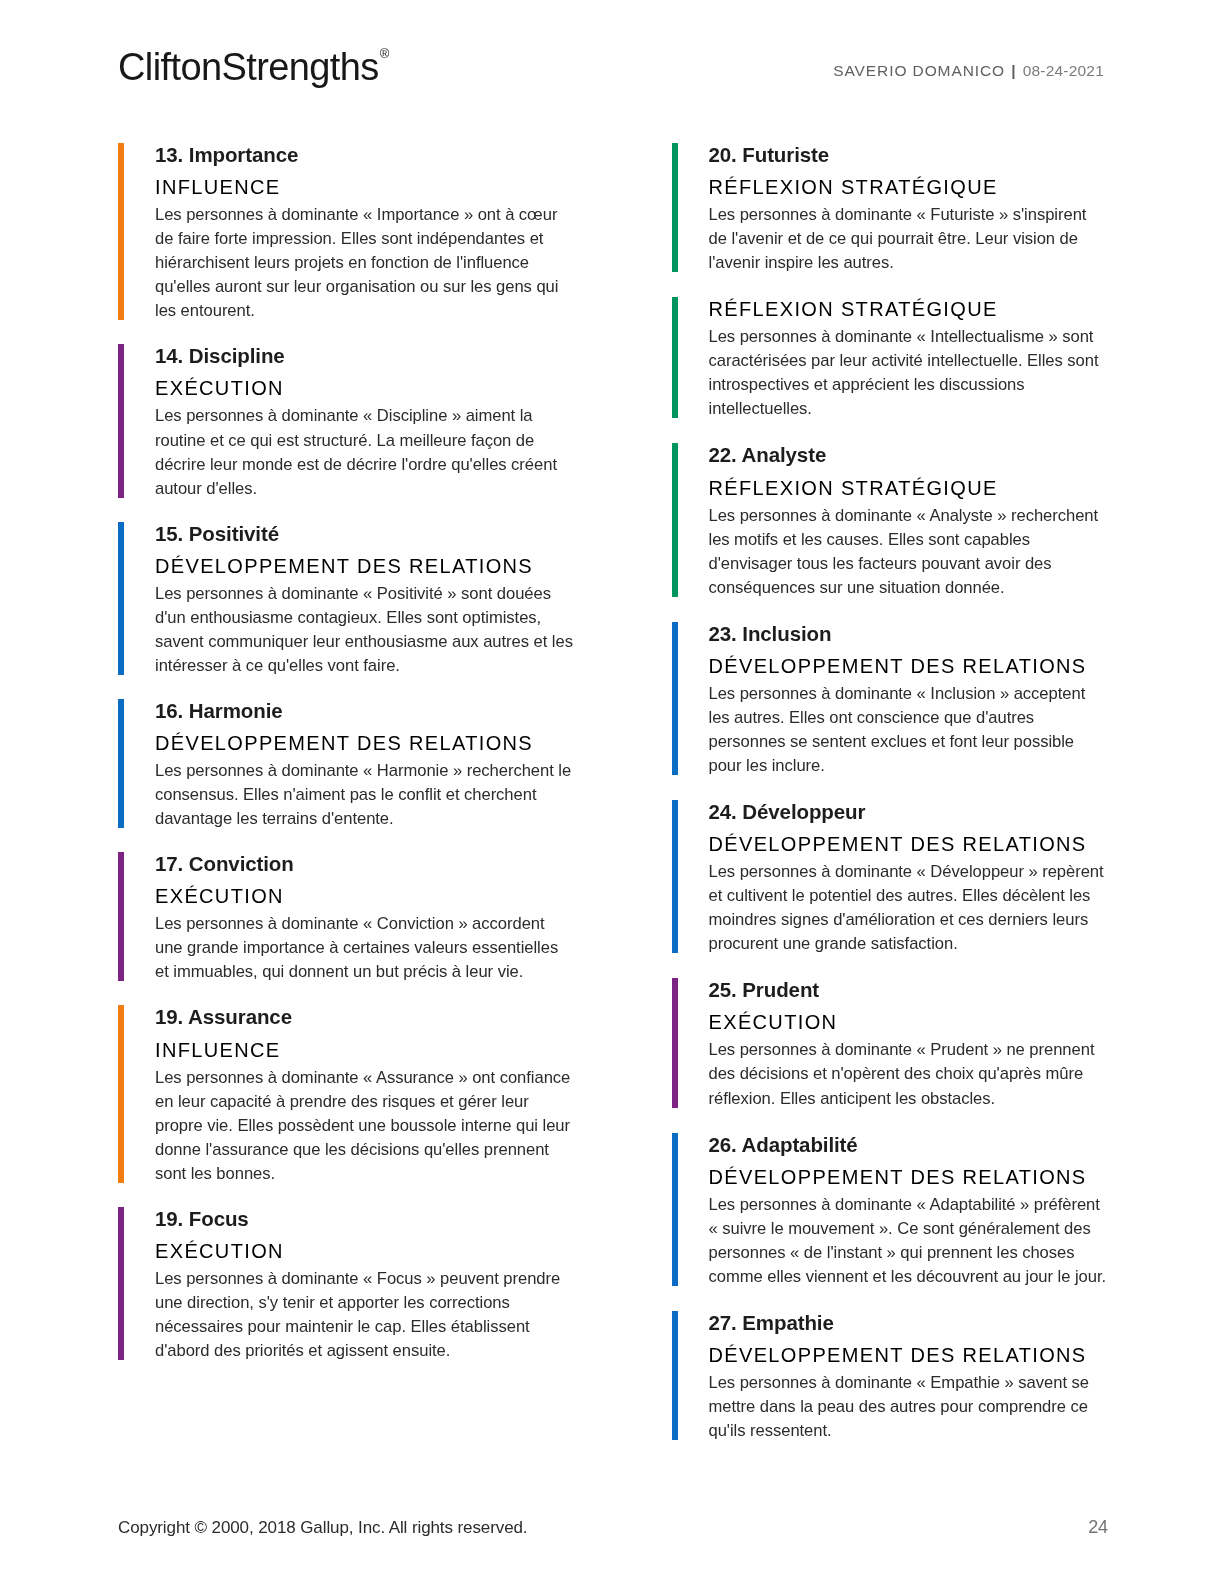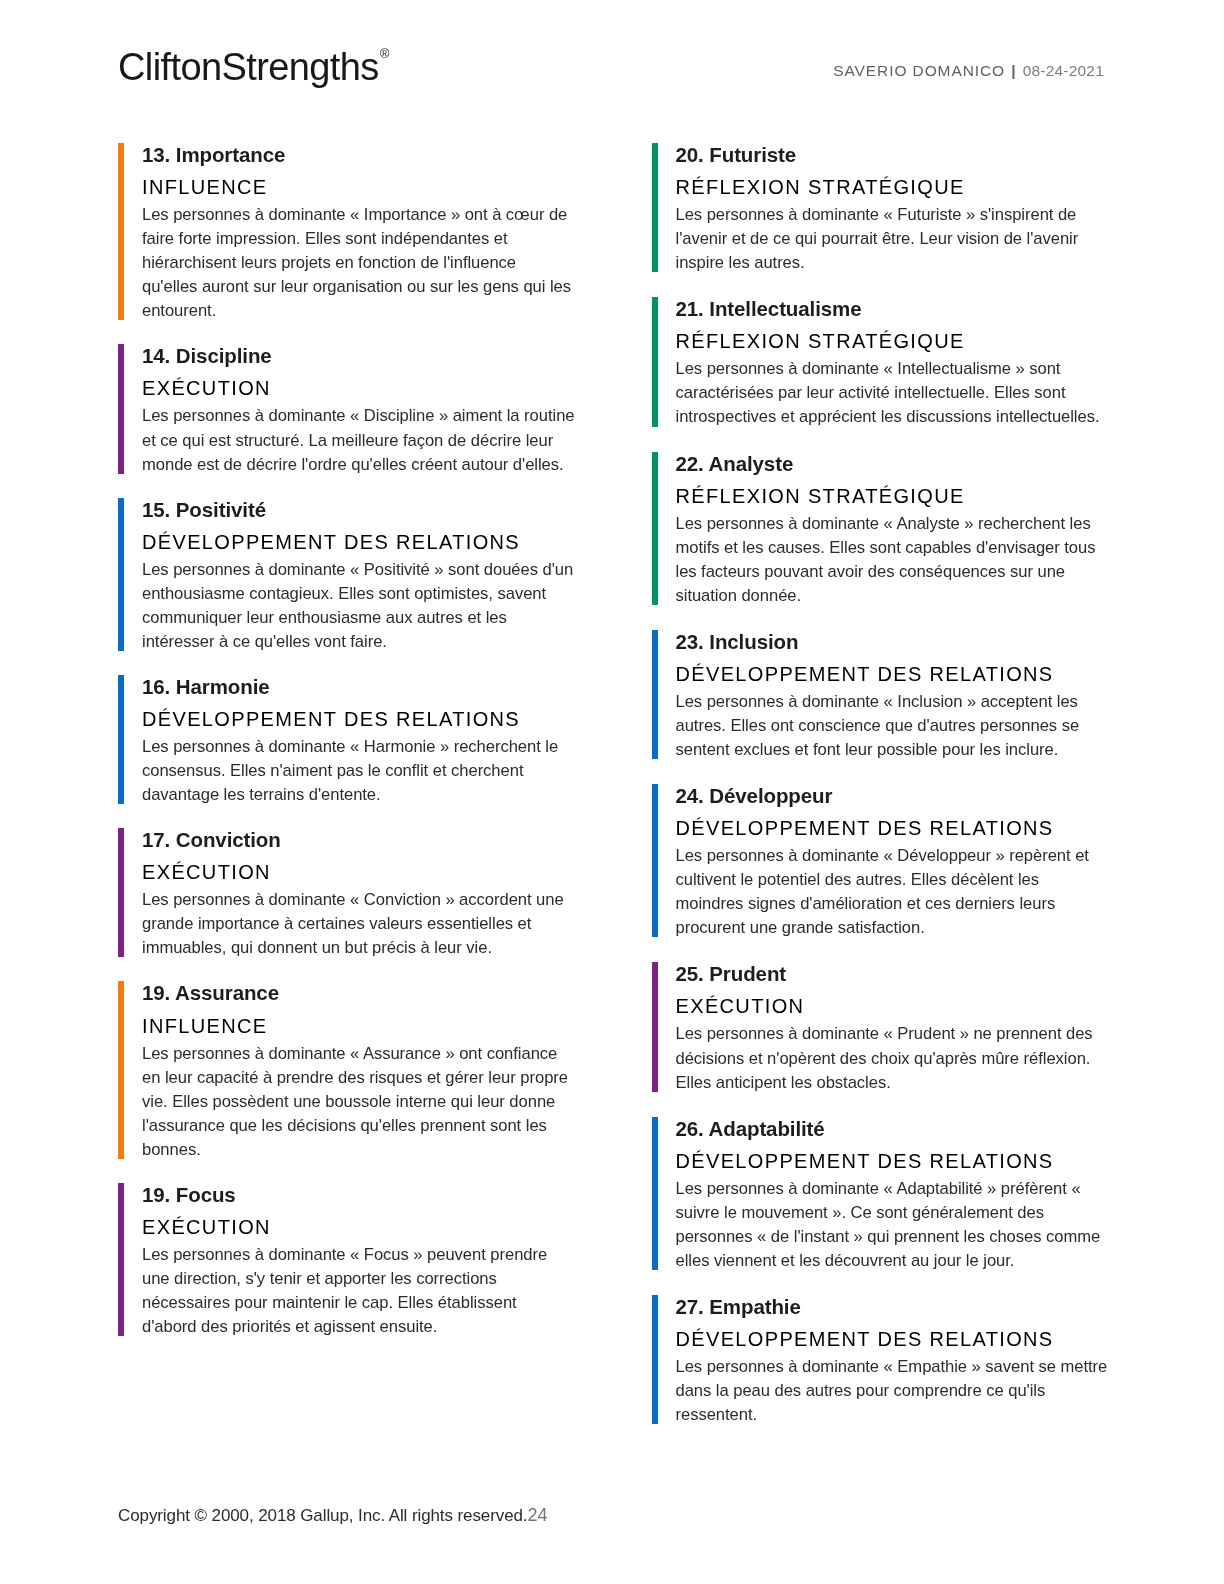--- a/index.html
+++ b/index.html
@@ -90,21 +90,21 @@
     gap: 77px;
   }
 
   .column {
     width: 457px;
   }
 
   
   .theme {
     position: relative;
-    padding-left: 24px;
+    padding-left: 37px;
     margin-bottom: 18px;
   }
 
   .theme .bar {
     position: absolute;
     left: 0;
     top: 3px;
     bottom: 3px;
     width: 6px;
     border-radius: 0;
@@ -130,29 +130,30 @@
 
   .theme .desc {
     font-size: 16.6px;
     line-height: 1.45;
     color: #2b2b2d;
     letter-spacing: -0.05px;
   }
 
   
   .column.left .theme { margin-bottom: 18px; }
-  .column.right .theme { margin-bottom: 19px; }
+  .column.right .theme { margin-bottom: 19px; margin-left: 20px; }
 
   
   .footer {
     position: absolute;
-    bottom: 58px;
+    bottom: 46px;
     left: 118px;
     width: 990px;
     display: flex;
+    justify-content: space-between;
     align-items: baseline;
     font-size: 17px;
     color: #2b2b2d;
     letter-spacing: -0.1px;
   }
   .footer .page-number {
     font-size: 18px;
     color: #737373;
   }
 </style>
@@ -220,21 +221,20 @@
       </div>
     <div class="column right" id="col-right">
         <div class="theme">
           <div class="bar" style="background: rgb(0, 149, 94);"></div>
           <div class="title">20. Futuriste</div>
           <div class="domain">RÉFLEXION STRATÉGIQUE</div>
           <div class="desc">Les personnes à dominante « Futuriste » s'inspirent de l'avenir et de ce qui pourrait être. Leur vision de l'avenir inspire les autres.</div>
         </div>
         <div class="theme">
           <div class="bar" style="background: rgb(0, 149, 94);"></div>
-          <div class="title">21. Intellectualisme</div>
           <div class="domain">RÉFLEXION STRATÉGIQUE</div>
           <div class="desc">Les personnes à dominante « Intellectualisme » sont caractérisées par leur activité intellectuelle. Elles sont introspectives et apprécient les discussions intellectuelles.</div>
         </div>
         <div class="theme">
           <div class="bar" style="background: rgb(0, 149, 94);"></div>
           <div class="title">22. Analyste</div>
           <div class="domain">RÉFLEXION STRATÉGIQUE</div>
           <div class="desc">Les personnes à dominante « Analyste » recherchent les motifs et les causes. Elles sont capables d'envisager tous les facteurs pouvant avoir des conséquences sur une situation donnée.</div>
         </div>
         <div class="theme">

